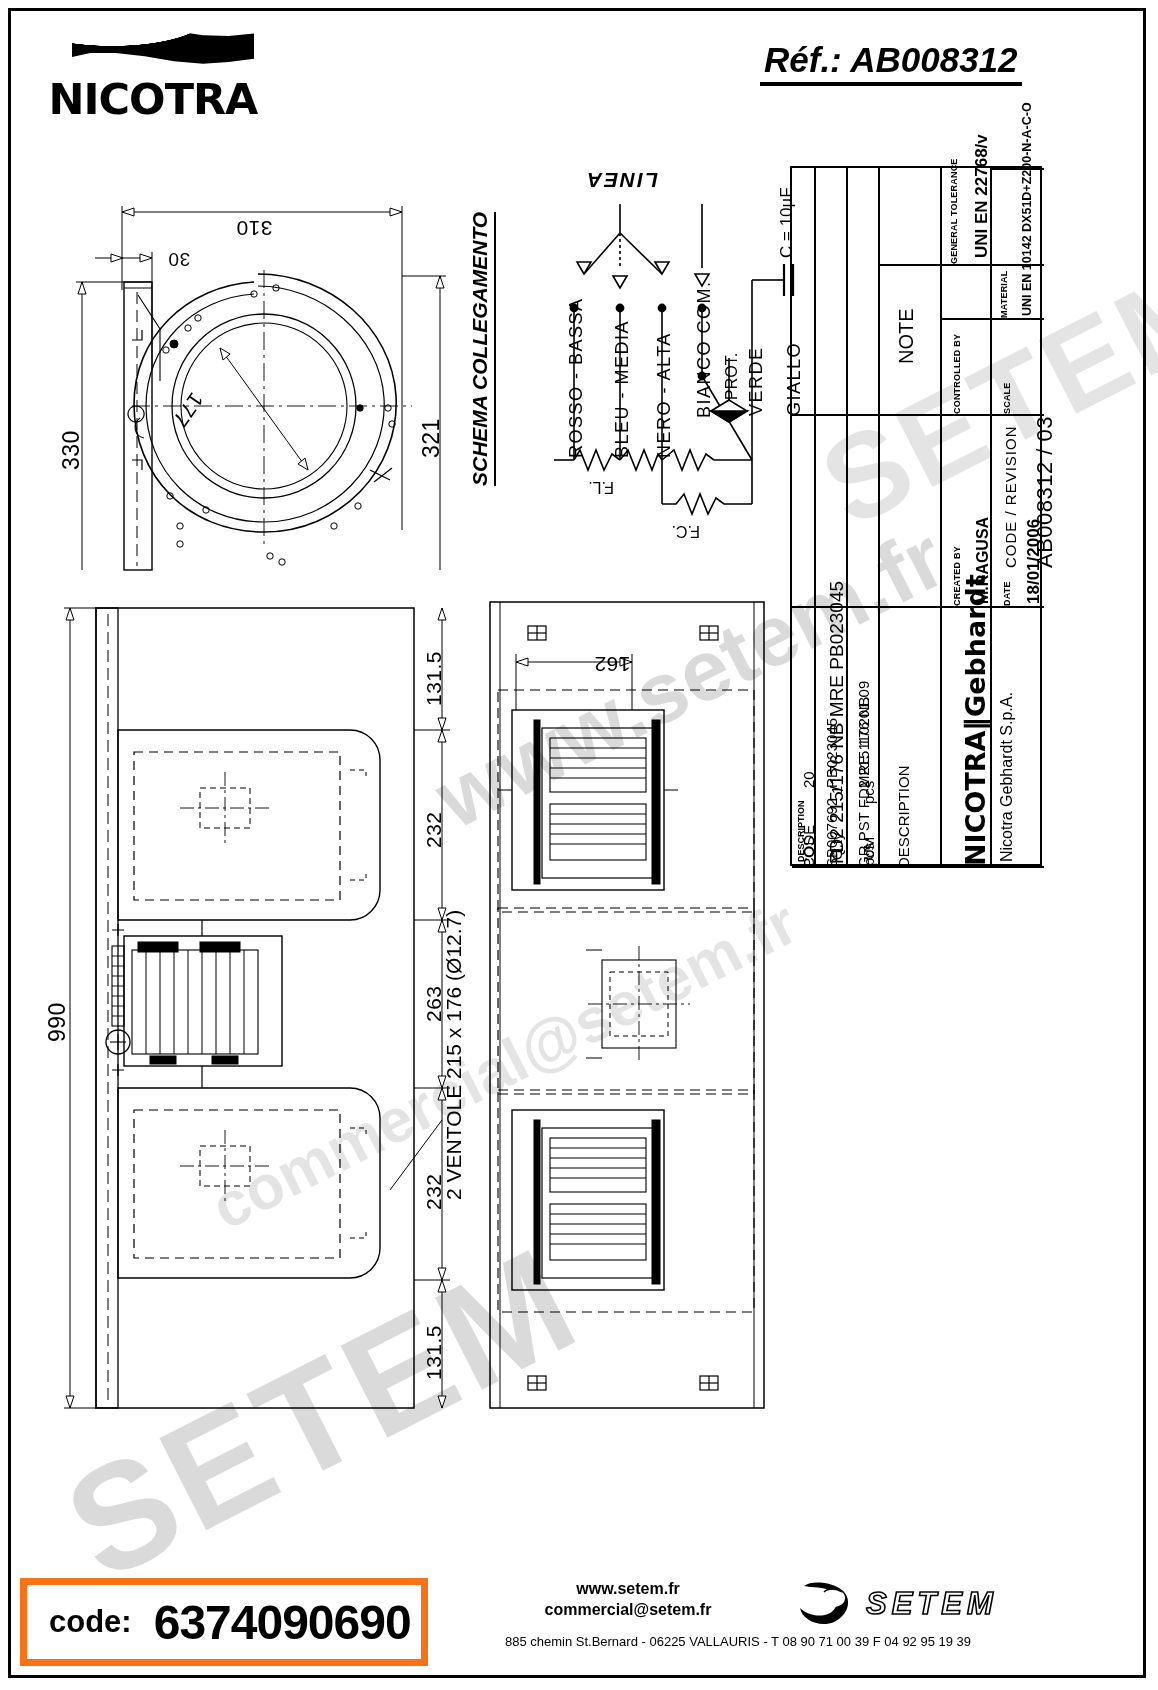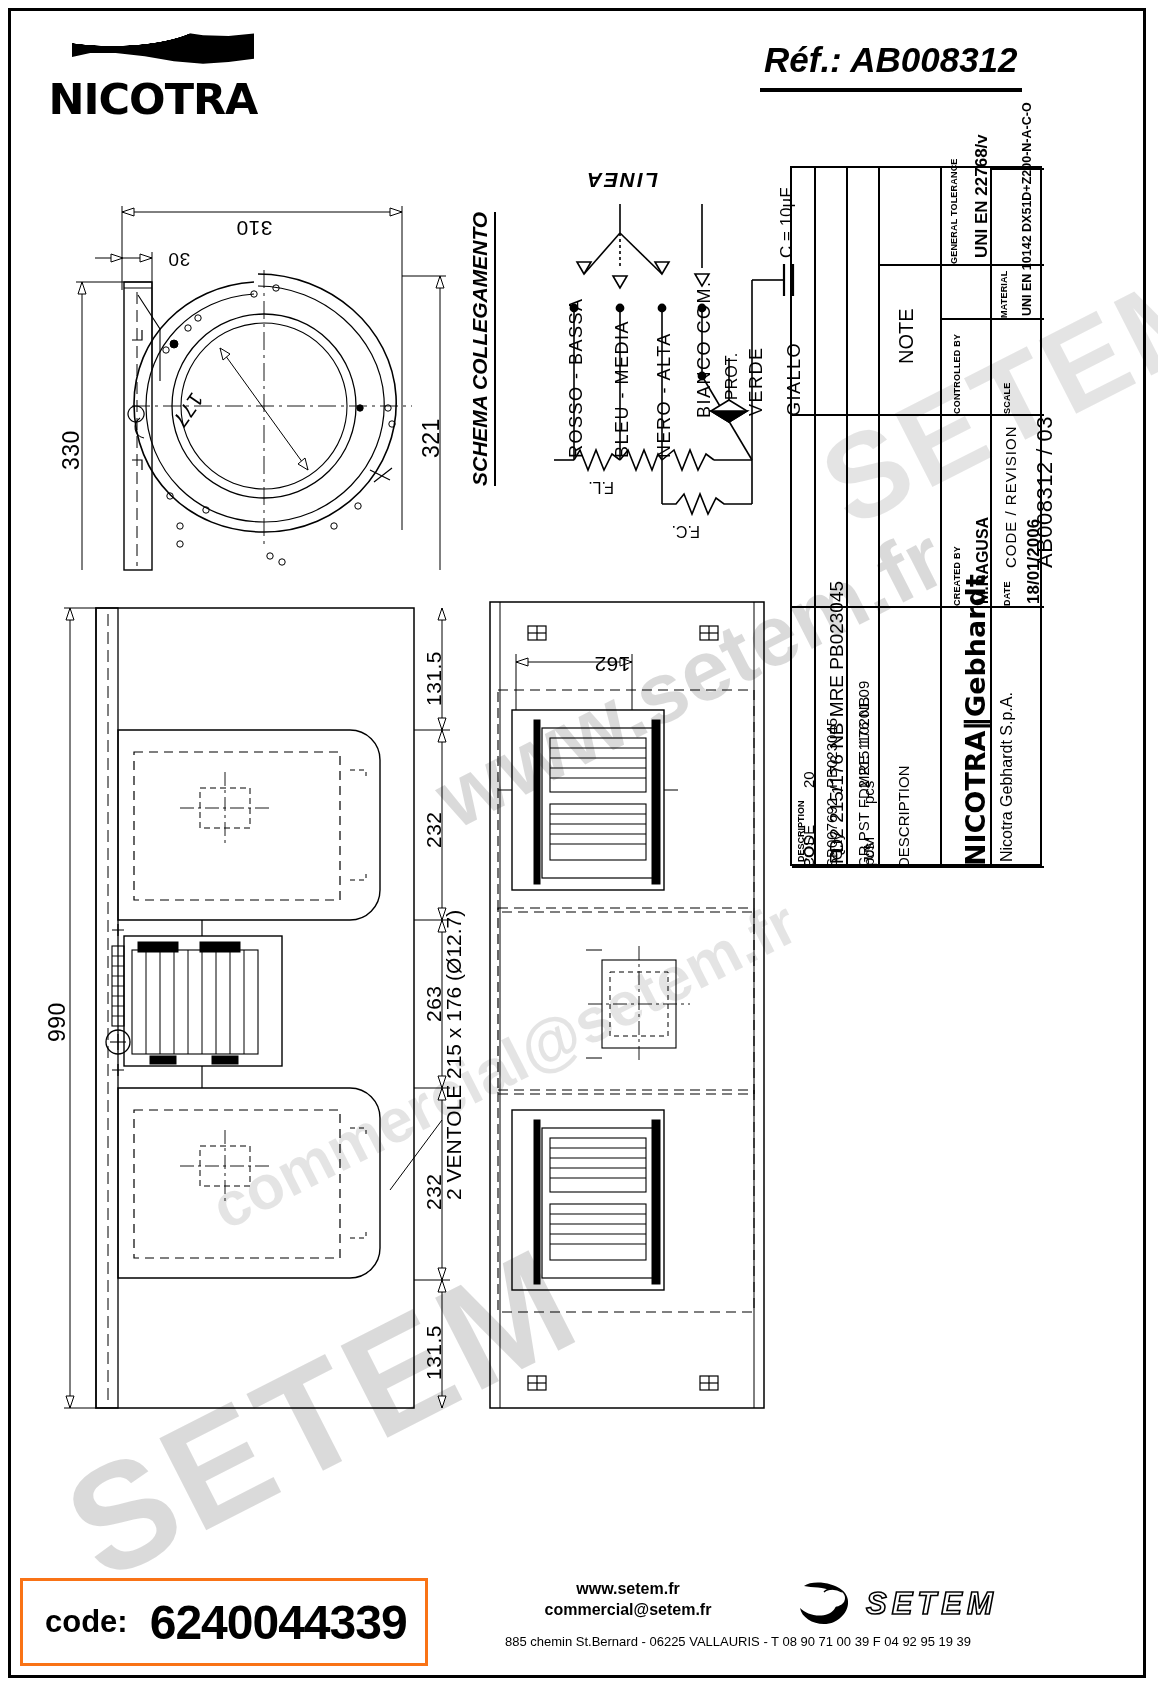--- a/index.html
+++ b/index.html
@@ -24,21 +24,21 @@
   }
   #logo .word{
     font-family:"DejaVu Sans", sans-serif;
     font-weight:bold;font-size:43px;letter-spacing:-1px;
     margin-top:6px;text-align:center;
   }
   #ref{
     left:760px;top:40px;
     font-family:"Liberation Sans", sans-serif;
     font-style:italic;font-weight:bold;font-size:35px;
-    border-bottom:4px solid #000;padding:0 4px 8px 4px;
+    border-bottom:4px solid #000;padding:0 4px 2px 4px;
   }
 
   
   .dim{font-family:"Liberation Sans", sans-serif;font-size:21px;letter-spacing:.5px;}
   .rot90{transform:rotate(-90deg);transform-origin:0 0;}
   .rot180{transform:rotate(180deg);transform-origin:50% 50%;}
 
   
   #titleblock{
     left:790px;top:166px;width:252px;height:700px;
@@ -47,21 +47,21 @@
   .tbline{position:absolute;background:#000;}
   .tbtxt{position:absolute;font-family:"Liberation Sans", sans-serif;white-space:nowrap;}
   .tiny{font-size:9px;font-weight:bold;letter-spacing:.2px;}
   .med{font-size:15px;}
   .big{font-size:20px;}
 
   
   #footer{left:8px;top:1574px;width:1138px;height:104px;}
   #codebox{
     position:absolute;left:12px;top:4px;width:408px;height:88px;
-    border:3px solid #f97316;box-sizing:border-box;display:flex;align-items:center;
+    border:7px solid #f97316;box-sizing:border-box;display:flex;align-items:center;
   }
   #codelabel{font-family:"Liberation Sans",sans-serif;font-weight:bold;font-size:31px;margin-left:22px;}
   #codeval{font-family:"Liberation Sans",sans-serif;font-weight:bold;font-size:48px;margin-left:22px;letter-spacing:-1px;}
   #contact{position:absolute;left:455px;top:4px;width:330px;text-align:center;}
   #contact div{font-family:"Liberation Sans",sans-serif;font-weight:bold;font-size:16px;line-height:21px;}
   #addr{position:absolute;left:430px;top:60px;width:600px;text-align:center;
         font-family:"Liberation Sans",sans-serif;font-size:13px;}
   #setemlogo{position:absolute;left:790px;top:6px;width:250px;height:48px;}
   #setemword{
     position:absolute;left:68px;top:6px;
@@ -489,21 +489,21 @@
         <rect x="14" y="500" width="256" height="222" stroke-dasharray="10 6" stroke-width="1.1"></rect>
       </g>
     </svg>
 
     <div class="abs dim rot180" style="left:110px;top:62px;font-size:21px;">162</div>
   </div>
 
   <div class="abs" id="footer">
     <div id="codebox">
       <span id="codelabel">code:</span>
-      <span id="codeval">6240044339</span>
+      <span id="codeval">6374090690</span>
     </div>
     <div id="contact">
       <div>www.setem.fr</div>
       <div>commercial@setem.fr</div>
     </div>
     <div id="addr">885 chemin St.Bernard  -  06225 VALLAURIS  -  T 08 90 71 00 39   F 04 92 95 19 39</div>
     <div id="setemlogo">
       <svg width="64" height="46" viewBox="0 0 64 46">
         <path d="M6,6 C14,0 34,2 44,10 C54,18 52,34 36,42 C22,48 4,40 2,28 C8,34 20,38 30,34 C40,30 42,18 34,12 C26,6 14,8 6,6 Z" fill="#000"></path>
         <ellipse cx="36" cy="18" rx="11" ry="9" fill="#fff"></ellipse>

